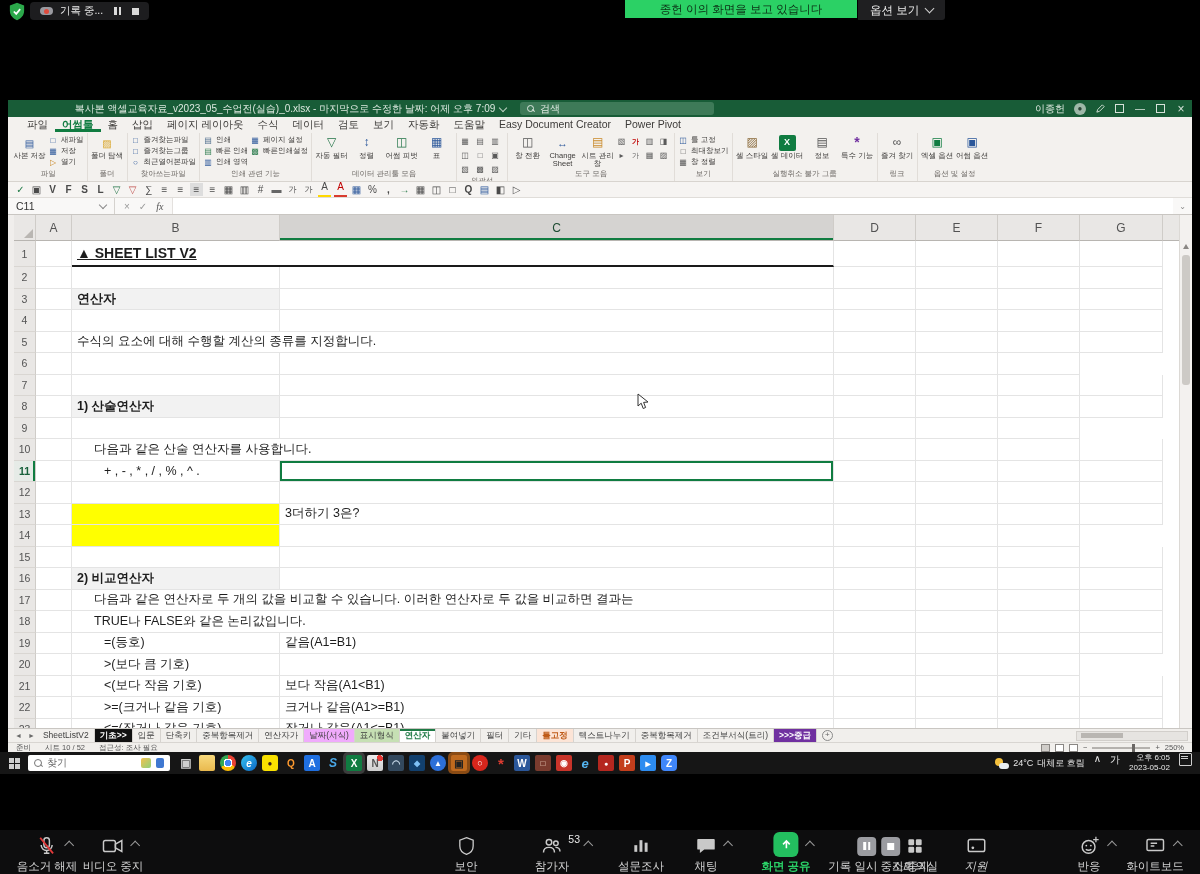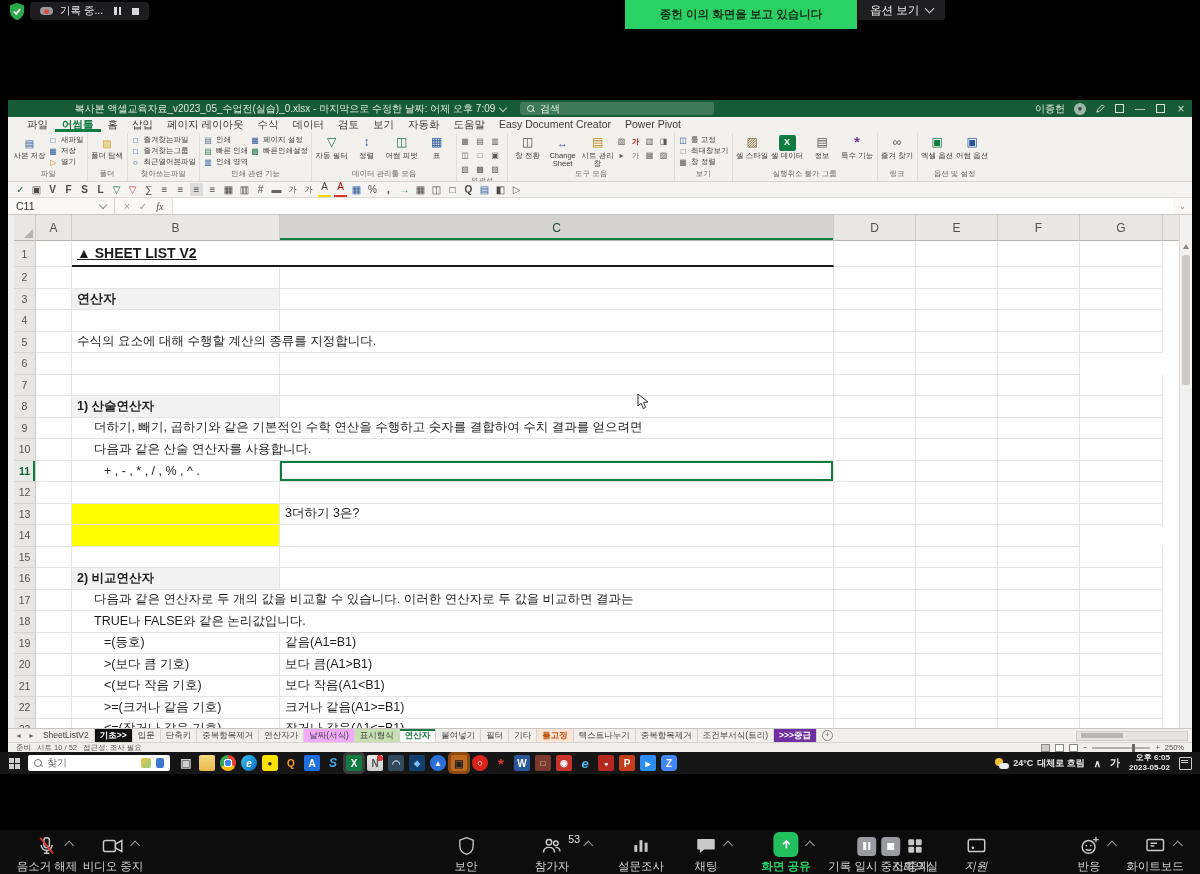--- a/index.html
+++ b/index.html
@@ -7,21 +7,21 @@
   .abs{position:absolute;}
   
   .topbar{left:0;top:0;width:1200px;height:22px;background:#000;}
   .shield-badge{left:7px;top:2px;width:20px;height:19px;}
   .rec-pill{left:30px;top:2px;height:18px;background:#1d1d1f;border-radius:4px;display:flex;align-items:center;gap:7px;padding:0 10px;color:#ececec;font-size:10.5px;}
   .rec-cloud{width:13px;height:8px;background:#9a9aa0;border-radius:5px;position:relative;}
   .rec-cloud::after{content:"";position:absolute;left:4px;top:1.5px;width:5px;height:5px;background:#e04b3d;border-radius:50%;}
   .rec-btn{display:flex;align-items:center;gap:2px;margin-left:4px;}
   .pbar{width:2.5px;height:8px;background:#d9d9d9;display:inline-block;}
   .sq{width:7px;height:7px;background:#d9d9d9;display:inline-block;}
-  .green-banner{left:625px;top:0;width:232px;height:29px;background:#2bd165;color:#0b2e14;font-weight:700;font-size:11.5px;display:flex;align-items:center;justify-content:center;}
+  .green-banner{left:625px;top:0;width:232px;height:18px;background:#2bd165;color:#0b2e14;font-weight:400;font-size:11.5px;display:flex;align-items:center;justify-content:center;}
   .view-options{left:858px;top:0;height:20px;background:#1f1f21;color:#ededed;font-size:11.5px;display:flex;align-items:center;gap:7px;padding:0 12px;border-radius:0 0 3px 0;}
   .chev{width:6px;height:6px;border-right:1.5px solid #cfcfcf;border-bottom:1.5px solid #cfcfcf;transform:rotate(45deg);display:inline-block;margin-top:-3px;}
   
   .xl{left:8px;top:100px;width:1184px;height:652px;background:#f3f1ee;display:flex;flex-direction:column;}
   .xl-title{height:17px;background:#185c37;position:relative;color:#dce8df;font-size:10px;flex:0 0 auto;}
   .xl-title-text{position:absolute;left:60px;width:445px;top:0;height:17px;display:flex;align-items:center;justify-content:center;white-space:nowrap;gap:5px;}
   .tchev{width:5px;height:5px;border-right:1.2px solid #bcd0c2;border-bottom:1.2px solid #bcd0c2;transform:rotate(45deg);margin-top:-2px;}
   .xl-search{position:absolute;left:512px;top:2px;width:180px;height:13px;background:#3e7a58;border-radius:3px;display:flex;align-items:center;gap:6px;padding:0 7px;color:#e4ede6;font-size:10px;}
   .mag{width:5px;height:5px;border:1.2px solid #dfe9e2;border-radius:50%;position:relative;}
   .mag::after{content:"";position:absolute;left:4px;top:4px;width:3px;height:1.2px;background:#dfe9e2;transform:rotate(45deg);}
@@ -80,39 +80,39 @@
   .vs-thumb{position:absolute;top:40px;left:2px;width:8px;height:130px;background:#cdcac6;border-radius:3px;}
   .mouse-cursor{position:absolute;z-index:9;}
   
   .stabsbar{height:13px;display:flex;align-items:center;background:#f1efec;border-top:1px solid #c9c6c2;font-size:8.5px;color:#3e3e3e;padding-left:4px;flex:0 0 auto;overflow:hidden;}
   .snav{color:#6a6a6a;font-size:7px;padding:0 3px;}
   .stab{padding:0 5px;height:13px;line-height:13px;border-right:1px solid #d6d3cf;white-space:nowrap;}
   .addtab{width:9px;height:9px;border:1px solid #8a8a8a;border-radius:50%;font-size:8px;line-height:8px;text-align:center;color:#666;margin:0 5px;}
   .hscroll{margin-left:auto;width:110px;height:8px;background:#e6e4e1;border:1px solid #d2cfcb;position:relative;margin-right:4px;}
   .hthumb{position:absolute;left:4px;top:1px;width:42px;height:5px;background:#b9b6b2;}
   
-  .sbar{height:9px;display:flex;align-items:center;background:#f1efec;border-top:1px solid #d8d5d1;font-size:7.5px;color:#555;padding:0 8px;gap:6px;flex:0 0 auto;}
+  .sbar{height:9px;display:flex;align-items:center;background:#f1efec;border-top:1px solid #d8d5d1;font-size:7.5px;color:#555;padding:0 8px;gap:14px;flex:0 0 auto;}
   .sb-right{margin-left:auto;display:flex;align-items:center;gap:5px;}
   .vicon{width:7px;height:6px;border:1px solid #8a8784;background:#fff;}
   .vicon.on{background:#d0cdc9;}
   .ztrack{width:58px;height:2px;background:#b5b2ae;position:relative;}
   .zthumb{position:absolute;left:68%;top:-3px;width:3px;height:8px;background:#6a6764;}
   
   .tbar{left:0;top:752px;width:1200px;height:22px;background:#161616;display:flex;align-items:center;color:#ddd;}
   .start{width:28px;height:22px;display:flex;align-items:center;justify-content:center;}
   .winlogo{display:grid;grid-template-columns:5px 5px;grid-template-rows:5px 5px;gap:1px;}
   .winlogo span{background:#cfcfcf;}
   .tsearch{width:130px;height:16px;background:#fff;border-radius:2px;display:flex;align-items:center;gap:5px;padding:0 6px;color:#666;font-size:10px;margin-right:8px;}
   .tmag{width:6px;height:6px;border:1.3px solid #777;border-radius:50%;position:relative;flex:0 0 auto;}
   .tmag::after{content:"";position:absolute;left:5px;top:5px;width:3px;height:1.3px;background:#777;transform:rotate(45deg);}
   .tsearch .deco1{margin-left:auto;width:10px;height:10px;background:linear-gradient(135deg,#f5c14e,#8fd17a);border-radius:2px;flex:0 0 auto;}
   .tsearch .deco2{width:8px;height:10px;background:#3f78d1;border-radius:2px;flex:0 0 auto;}
   .ticons{display:flex;align-items:center;gap:5px;}
   .ti{width:16px;height:16px;display:flex;align-items:center;justify-content:center;border-radius:2px;font-size:10px;font-weight:700;}
-  .tray{margin-left:auto;display:flex;align-items:center;gap:9px;padding-right:8px;font-size:9px;color:#e8e8e8;font-weight:bold;}
+  .tray{margin-left:auto;display:flex;gap:9px;padding-right:8px;font-size:9px;color:#e8e8e8;}
   .wx{display:flex;align-items:center;gap:4px;}
   .suncloud{width:14px;height:11px;position:relative;}
   .suncloud .sun{position:absolute;left:0;top:0;width:8px;height:8px;border-radius:50%;background:#f4c03c;}
   .suncloud .cloud{position:absolute;right:0;bottom:0;width:10px;height:6px;border-radius:4px;background:#e8eef2;}
   .trayletter{font-size:10px;}
   .tclock{text-align:right;font-size:8px;line-height:1.2;}
   .notif{width:11px;height:11px;border:1px solid #cfcfcf;border-radius:1px;position:relative;}
   .notif::after{content:"";position:absolute;left:1px;top:2px;width:7px;height:1px;background:#cfcfcf;box-shadow:0 2px 0 #cfcfcf;}
   
   .zbar{left:0;top:830px;width:1200px;height:44px;background:#0d0d0e;}
@@ -633,21 +633,20 @@
             <div class="gc"></div>
             <div class="gc"></div>
             <div class="gc"></div>
             <div class="gc"></div>
             <div class="gc last" style="border-bottom:none"></div>
           </div>
 
           <div class="gcols grow">
             <div class="rn">9</div>
             <div class="gc"></div>
-            <div class="gc cb" style="padding-left:22px;border-right:none">더하기, 빼기, 곱하기와 같은 기본적인 수학 연산을 수행하고 숫자를 결합하여 수치 결과를 얻으려면</div>
             <div class="gc"></div>
             <div class="gc"></div>
             <div class="gc"></div>
             <div class="gc"></div>
             <div class="gc"></div>
             <div class="gc last" style="border-bottom:none"></div>
           </div>
 
           <div class="gcols grow">
             <div class="rn">10</div>
@@ -765,21 +764,20 @@
             <div class="gc"></div>
             <div class="gc"></div>
             <div class="gc"></div>
             <div class="gc last" style="border-bottom:none"></div>
           </div>
 
           <div class="gcols grow">
             <div class="rn">20</div>
             <div class="gc"></div>
             <div class="gc cb" style="padding-left:32px">&gt;(보다 큼 기호)</div>
-            <div class="gc">보다 큼(A1&gt;B1)</div>
             <div class="gc"></div>
             <div class="gc"></div>
             <div class="gc"></div>
             <div class="gc"></div>
             <div class="gc last" style="border-bottom:none"></div>
           </div>
 
           <div class="gcols grow">
             <div class="rn">21</div>
             <div class="gc"></div>

